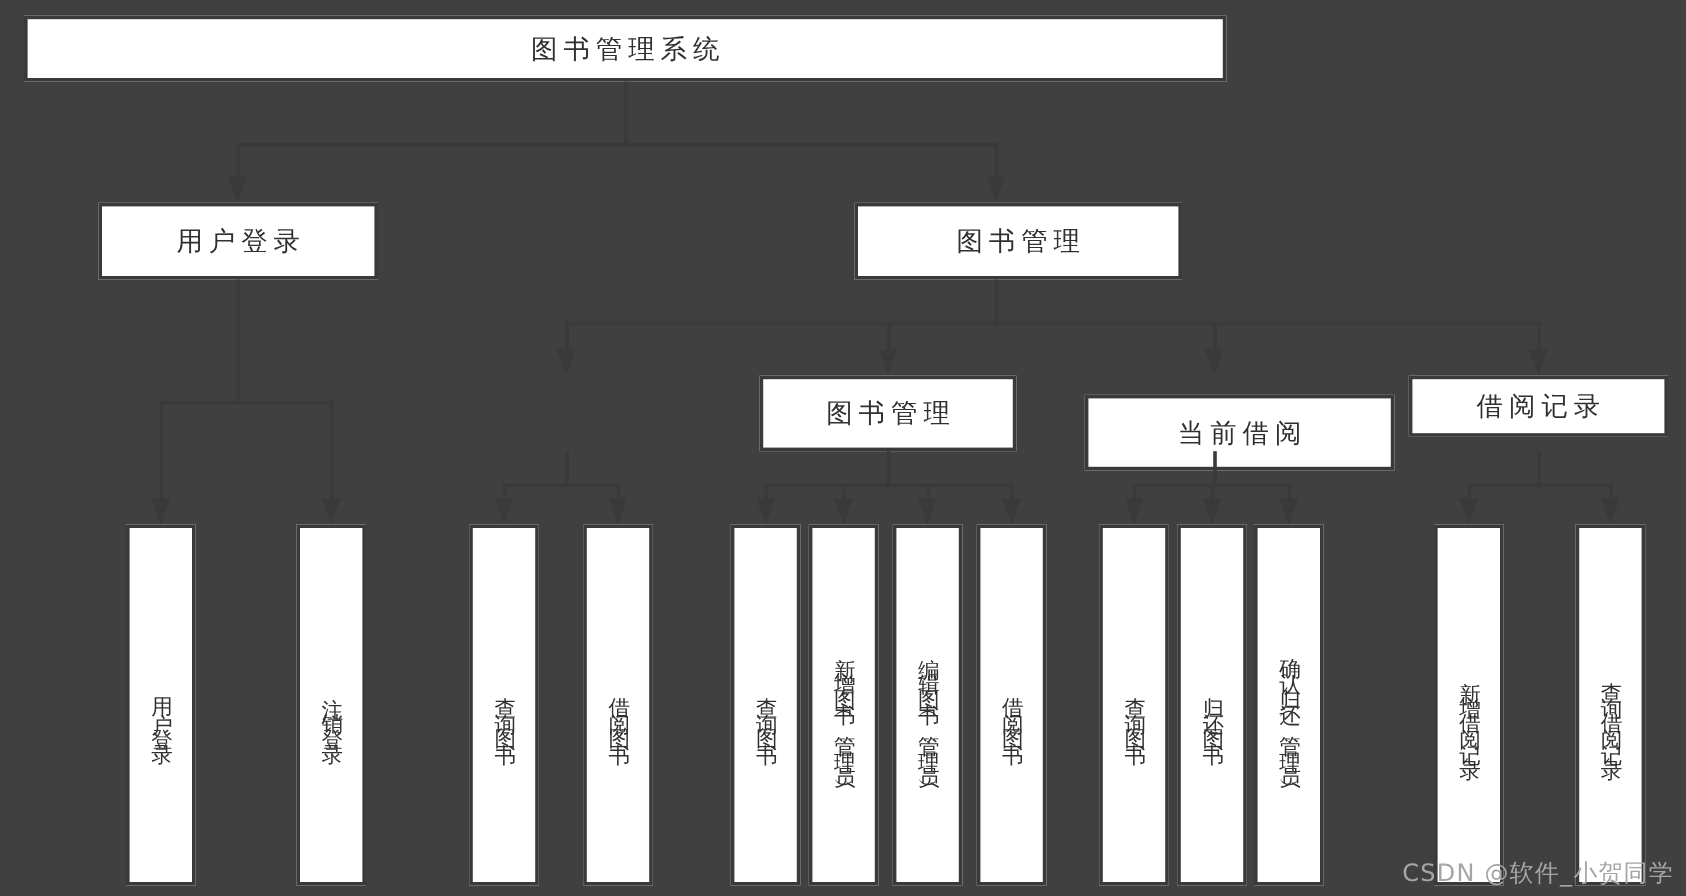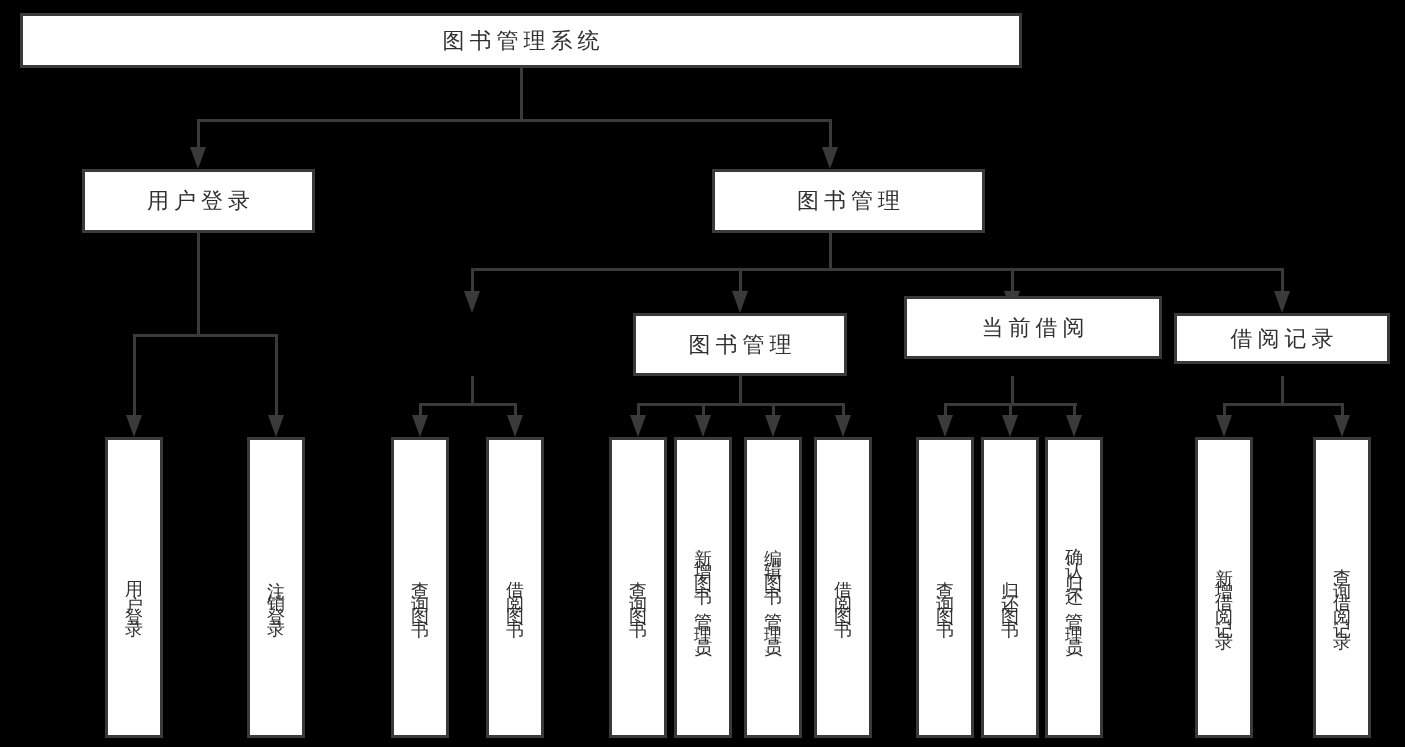--- a/index.html
+++ b/index.html
@@ -5,21 +5,21 @@
   :root{
     --line:#3a3a3a;
     --text:#303030;
     --wm:#a5a5a5;
   }
   html,body{margin:0;padding:0;background:#ffffff;}
   body{font-family:"DejaVu Sans","Liberation Sans",sans-serif;}
   .canvas{
     position:relative;
     width:1405px;height:747px;
-    background:#000000;
+    background:#404040;
     overflow:hidden;
   }
   .node{
     position:absolute;
     box-sizing:border-box;
     border:3px solid var(--line);
     background:#ffffff;
     display:flex;
     align-items:center;
     justify-content:center;
@@ -81,21 +81,21 @@
   <div class="arrow" style="left:268px;top:336px;height:101px;"></div>
 
   <div class="vline" style="left:828.5px;top:233px;height:38px;"></div>
   <div class="hline" style="left:470.5px;top:268px;width:813px;"></div>
   <div class="arrow" style="left:464px;top:270px;height:43px;"></div>
   <div class="arrow" style="left:732px;top:270px;height:43px;"></div>
   <div class="arrow" style="left:1004px;top:270px;height:43px;"></div>
   <div class="arrow" style="left:1274px;top:270px;height:43px;"></div>
 
   <div class="node" style="left:633px;top:313px;width:214px;height:63px;">图书管理</div>
-  <div class="node" style="left:904px;top:296px;width:258px;height:63px;">当前借阅</div>
+  <div class="node" style="left:904px;top:329px;width:258px;height:63px;">当前借阅</div>
   <div class="node" style="left:1174px;top:313px;width:216px;height:51px;">借阅记录</div>
 
   <div class="vline" style="left:470.5px;top:376px;height:30px;"></div>
   <div class="hline" style="left:418.5px;top:403px;width:98px;"></div>
   <div class="arrow" style="left:412px;top:405px;height:32px;"></div>
   <div class="arrow" style="left:507px;top:405px;height:32px;"></div>
 
   <div class="vline" style="left:738.5px;top:376px;height:30px;"></div>
   <div class="hline" style="left:636.5px;top:403px;width:208px;"></div>
   <div class="arrow" style="left:630px;top:405px;height:32px;"></div>
@@ -125,14 +125,15 @@
   <div class="node vnode" style="left:744px;top:437px;width:58px;height:301px;">编辑图书（管理员）</div>
   <div class="node vnode" style="left:814px;top:437px;width:58px;height:301px;">借阅图书</div>
 
   <div class="node vnode" style="left:916px;top:437px;width:58px;height:301px;">查询图书</div>
   <div class="node vnode" style="left:981px;top:437px;width:58px;height:301px;">归还图书</div>
   <div class="node vnode" style="left:1045px;top:437px;width:58px;height:301px;">确认归还（管理员）</div>
 
   <div class="node vnode" style="left:1195px;top:437px;width:58px;height:301px;">新增借阅记录</div>
   <div class="node vnode" style="left:1313px;top:437px;width:58px;height:301px;">查询借阅记录</div>
 
+  <div class="watermark">CSDN @软件_小贺同学</div>
 
 </div>
 
 </body></html>

